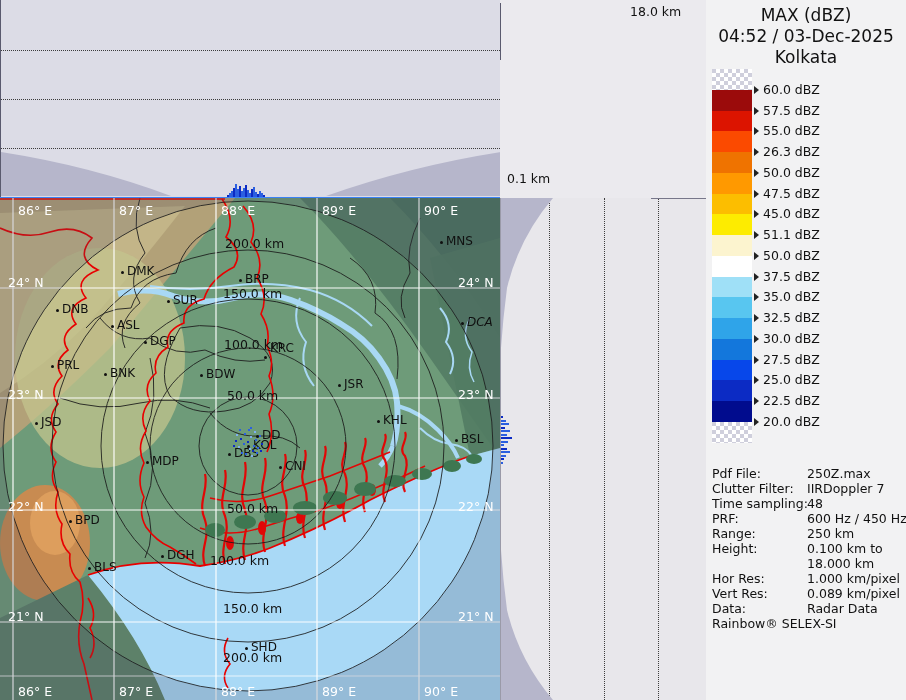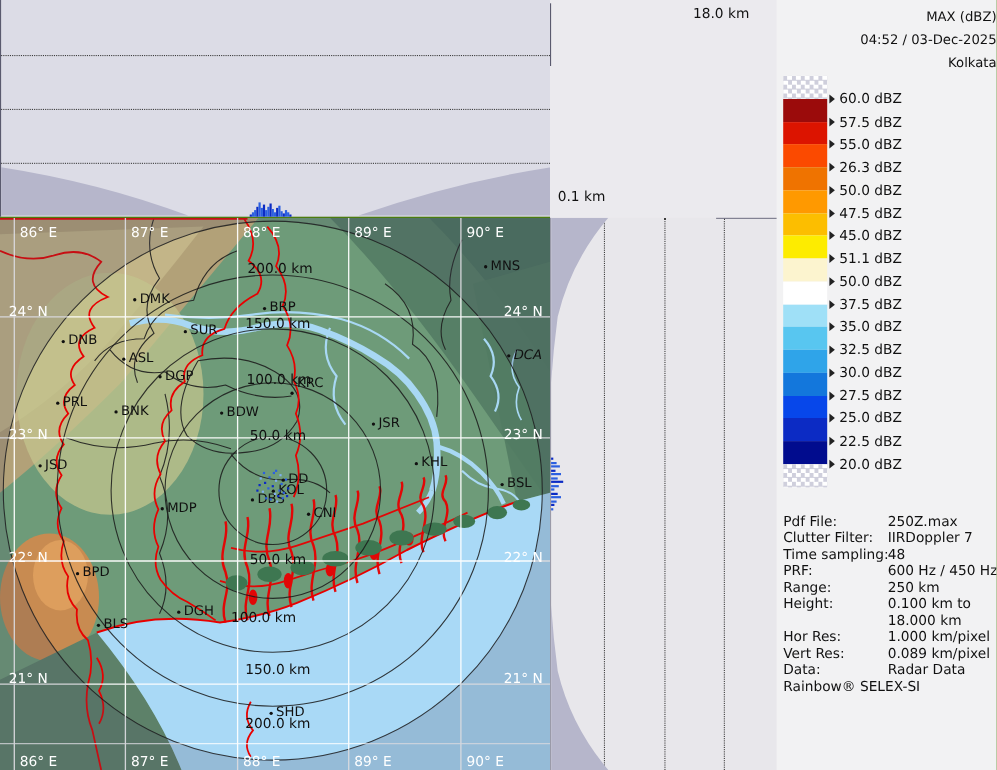--- a/index.html
+++ b/index.html
@@ -1,33 +1,33 @@
 <!DOCTYPE html>
 <html><head>
 <meta charset="utf-8">
 <style>
   html,body{margin:0;padding:0;background:#fff;}
   #root{position:relative;width:906px;height:700px;overflow:hidden;
-        font-family:"DejaVu Sans",sans-serif;background:#4d7c0f;}
+        font-family:"DejaVu Sans",sans-serif;background:#3b82f6;}
   .abs{position:absolute;}
   
   #top-panel{left:0;top:0;width:500px;height:197px;background:#dcdce6;border-left:1px solid #5a5a6e;box-sizing:border-box;}
   #mid-strip{left:500px;top:0;width:211px;height:700px;background:#ebeaee;}
   #right-panel{left:0px;top:198px;width:211px;height:502px;background:#e8e7eb;border-left:1px solid #9a9aa8;box-sizing:border-box;}
   #legend-panel{left:706px;top:0;width:200px;height:700px;background:#f2f2f3;}
   .dither{background-image:repeating-conic-gradient(rgba(255,255,255,0.45) 0% 25%, rgba(0,0,0,0) 25% 50%);background-size:3px 3px;}
   .checker{background:repeating-conic-gradient(#ffffff 0% 25%, #cfcfdc 25% 50%);background-size:8px 8px;}
   
   .hgrid{position:absolute;left:0;width:100%;height:0;border-top:1px dotted #3c3c3c;}
   .vgrid{position:absolute;top:0;height:100%;width:0;border-left:1px dotted #3c3c3c;}
   .wedge{position:absolute;left:0;top:0;}
   
   .scale-lab{position:absolute;font-size:12.5px;color:#111;}
   #title-block{position:absolute;left:0;top:5px;width:100%;text-align:center;color:#111;}
-  #title-block div{font-size:12px;line-height:21px;text-align:right;}
+  #title-block div{font-size:17px;line-height:21px;}
   #colorbar{position:absolute;left:6px;top:69px;width:40px;height:374px;}
   #legend-labels{position:absolute;left:0;top:0;width:100%;height:100%;}
   .legend-entry{position:absolute;left:48px;font-size:12.5px;color:#111;white-space:nowrap;}
   .legend-entry .arr{display:inline-block;width:0;height:0;border-left:5px solid #222;border-top:4px solid transparent;border-bottom:4px solid transparent;margin-right:4px;}
   #info-rows{position:absolute;left:6px;top:466px;width:190px;}
   .info-row{position:absolute;left:0;width:100%;font-size:12.5px;color:#111;white-space:nowrap;}
   .info-row .lab{position:absolute;left:0;}
   .info-row .val{position:absolute;left:95px;}
   #info-footer{position:absolute;left:6px;top:616px;font-size:12.5px;color:#111;}
   

